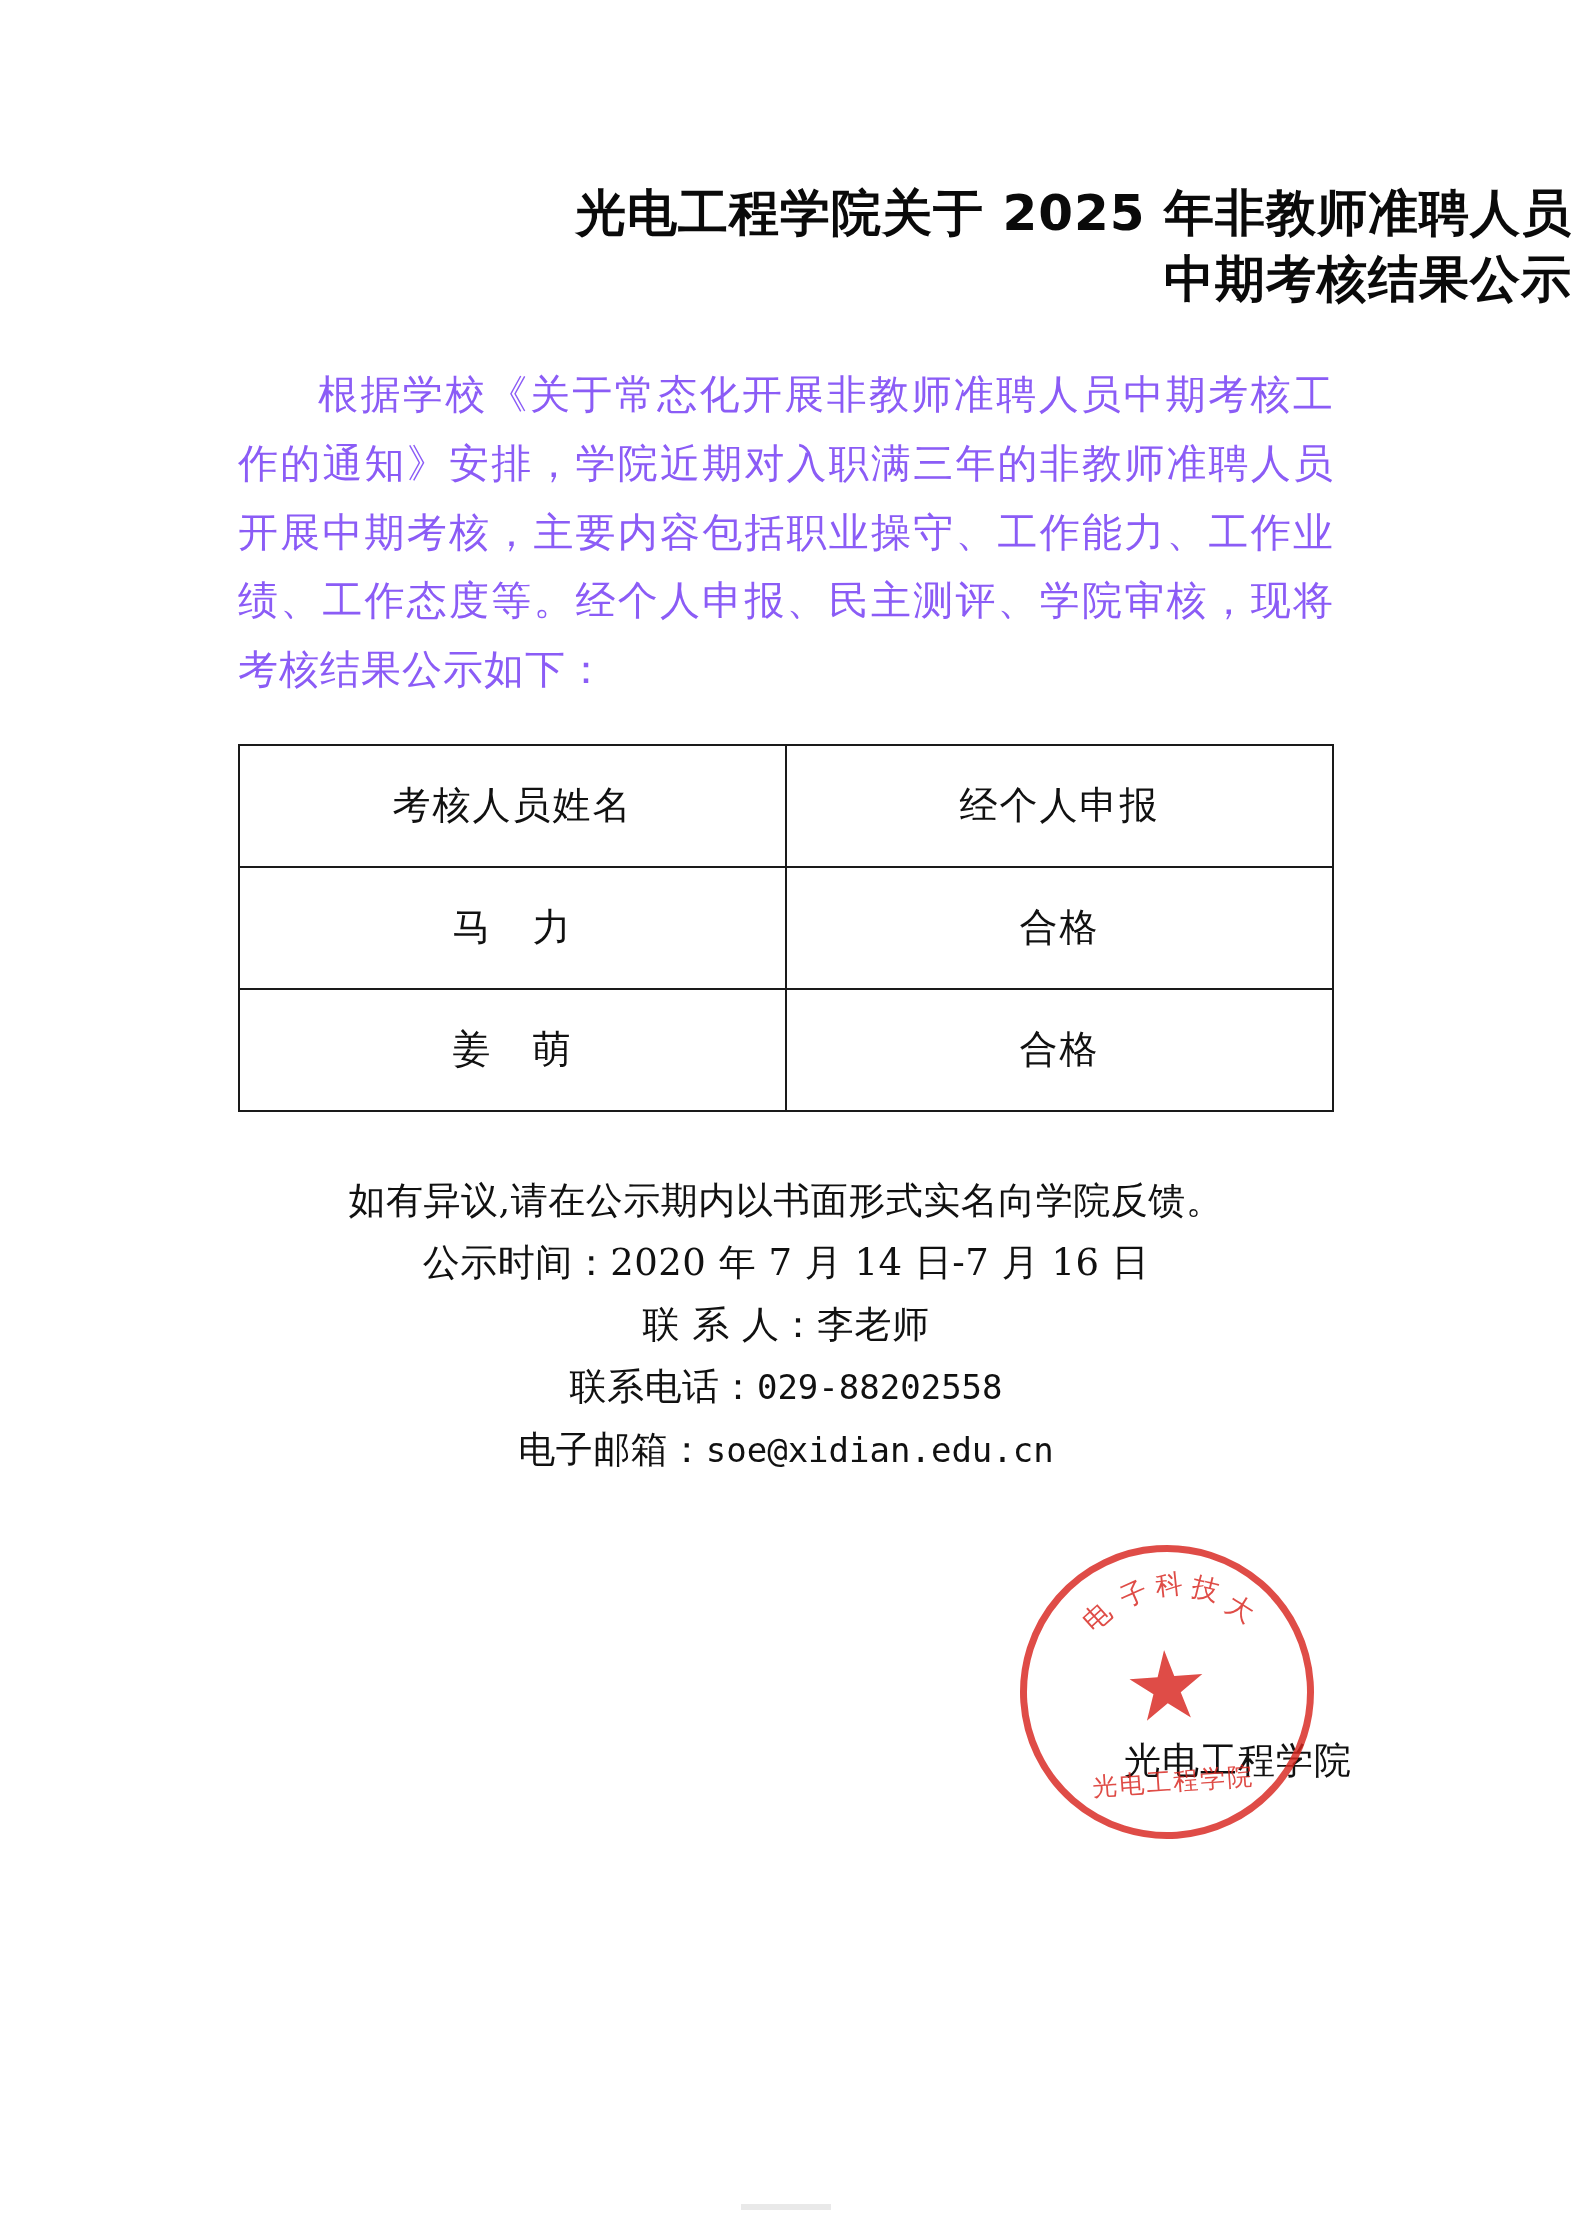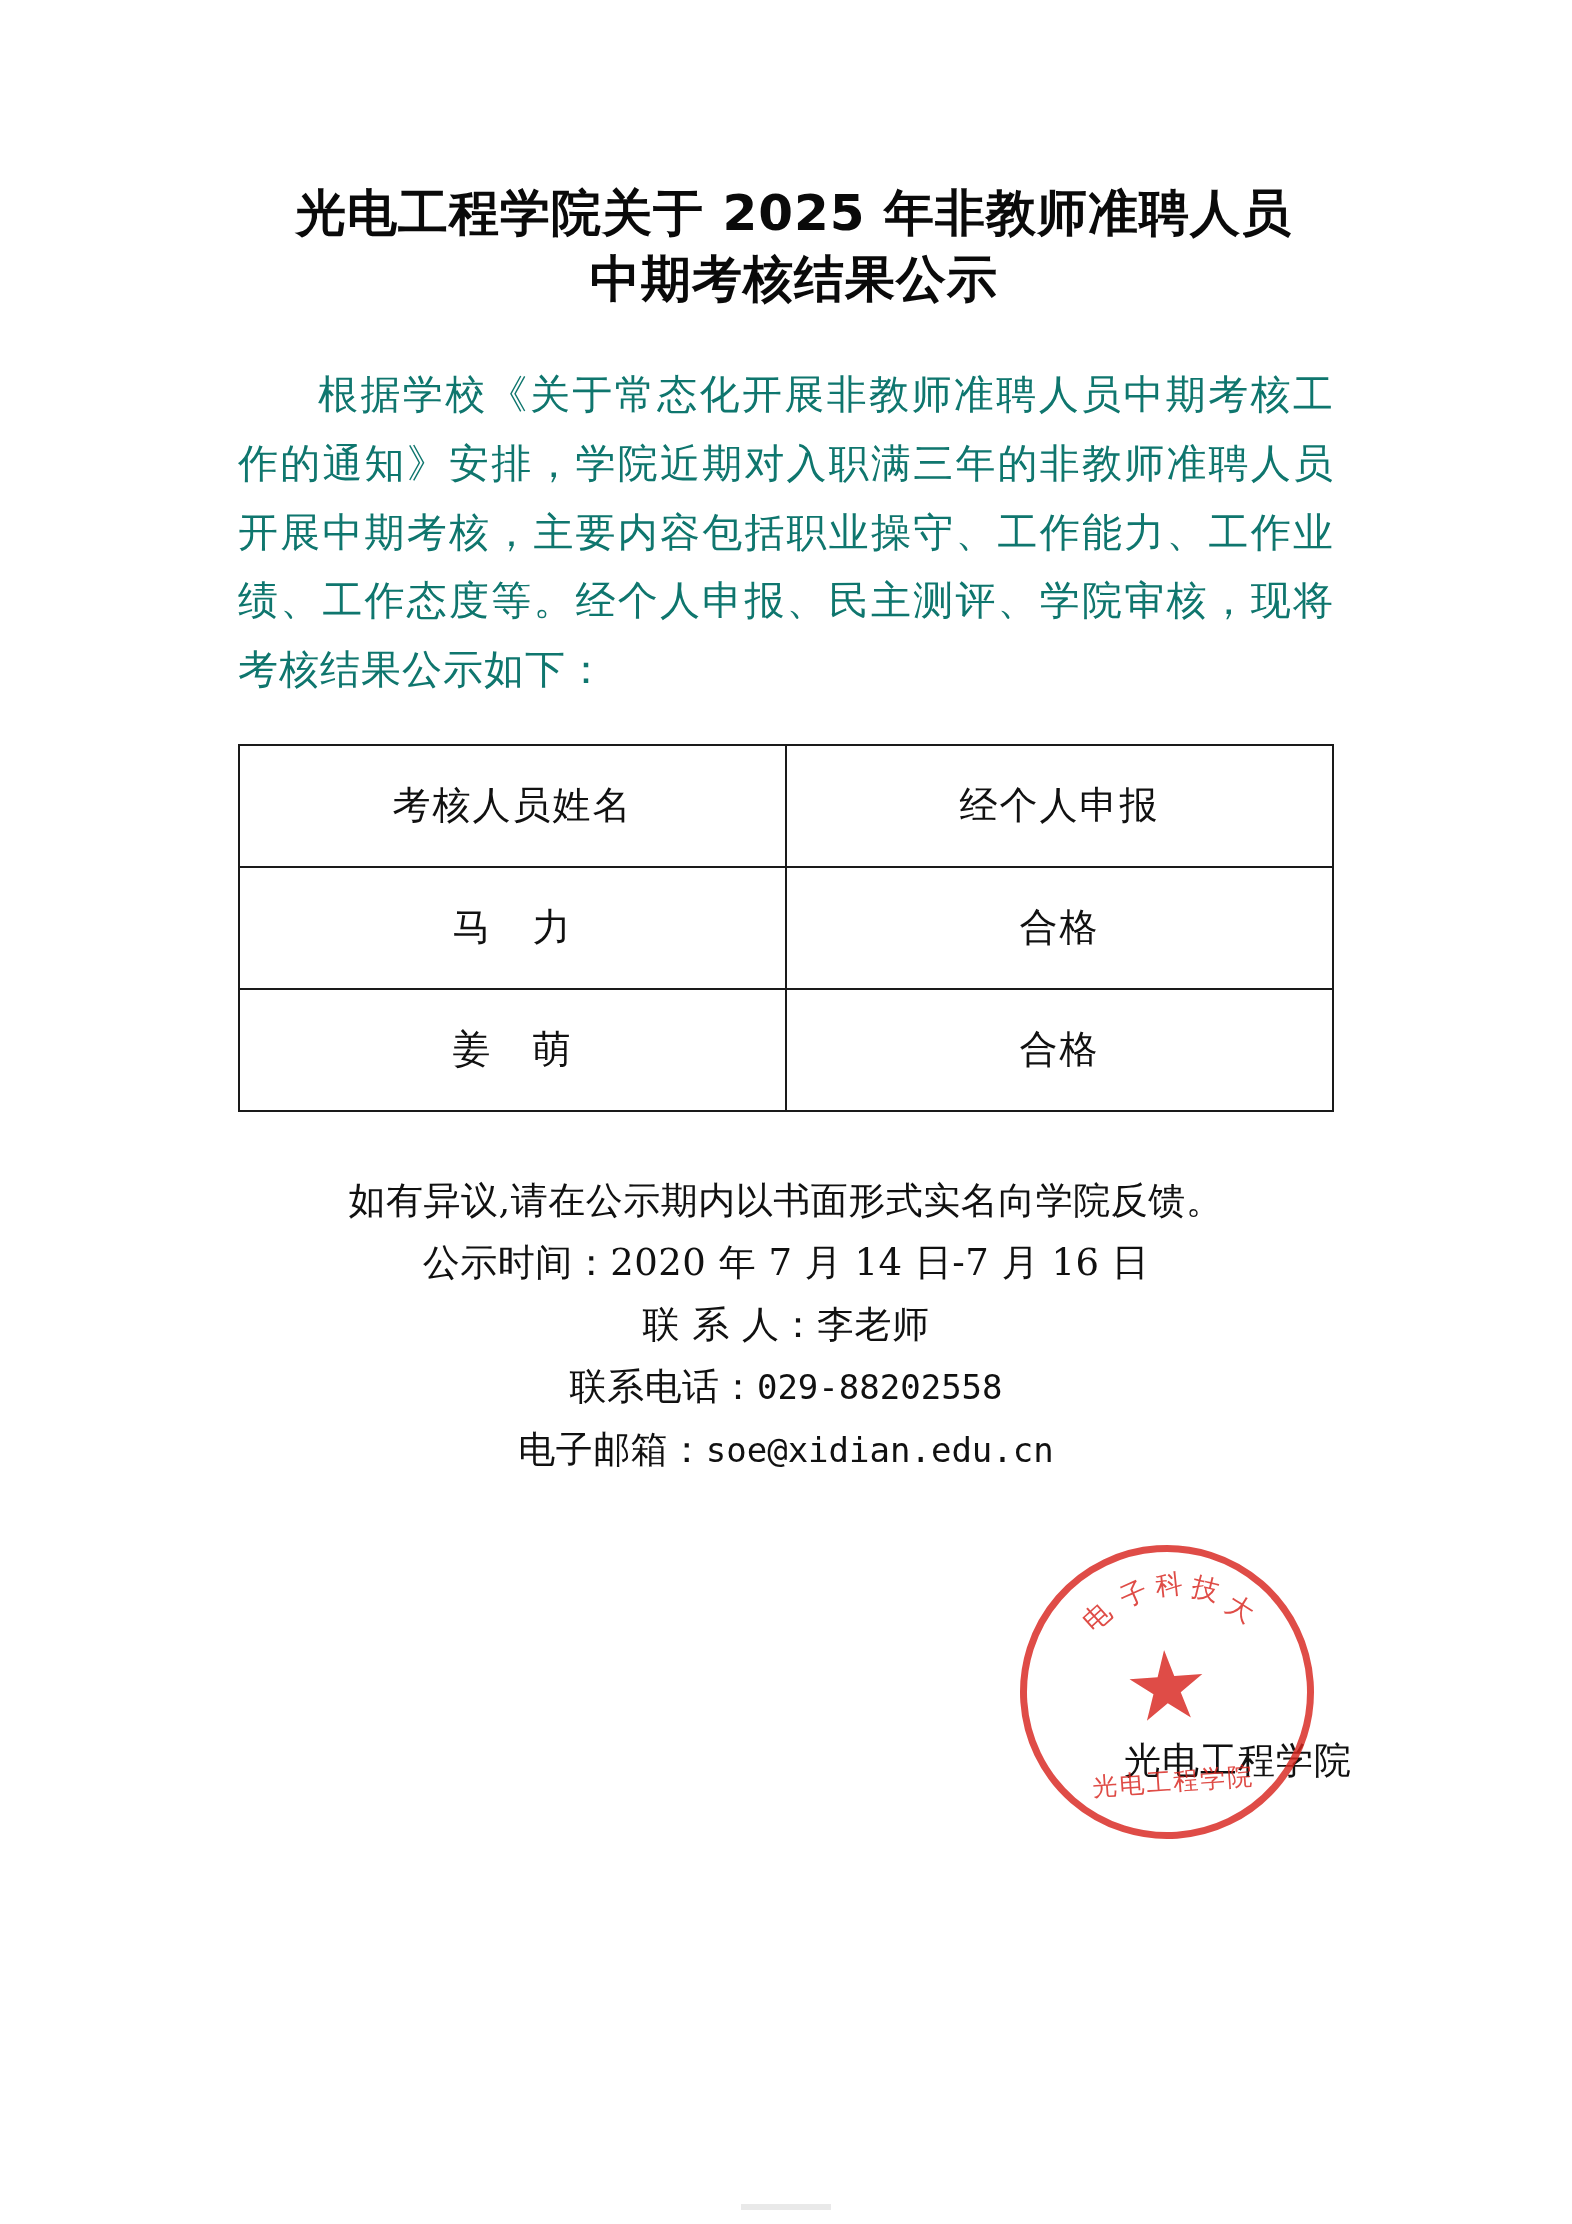--- a/index.html
+++ b/index.html
@@ -18,42 +18,42 @@
   .page {
     position: absolute;
     left: 0; top: 0;
     width: 1572px;
     height: 2224px;
     box-sizing: border-box;
     padding: 0;
   }
   .title-block {
     margin-top: 180px;
-    text-align: center;
+    text-align: right;
     padding-left: 16px;
   }
   .title-line {
     font-family: "DejaVu Sans", "Liberation Sans", sans-serif;
     font-weight: bold;
     font-size: 50px;
     letter-spacing: 1px;
     line-height: 1.32;
     color: #0a0a0a;
   }
   .body-block {
     margin: 48px auto 0 auto;
     width: 1096px;
   }
   .para {
     font-size: 40px;
     line-height: 1.72;
     text-align: justify;
     text-indent: 2em;
     letter-spacing: 1px;
-    color: #0f766e;
+    color: #8b5cf6;
   }
   table.result-table {
     margin: 40px auto 0 auto;
     width: 1096px;
     border-collapse: collapse;
     table-layout: fixed;
   }
   table.result-table td, table.result-table th {
     border: 2px solid #1a1a1a;
     height: 118px;

